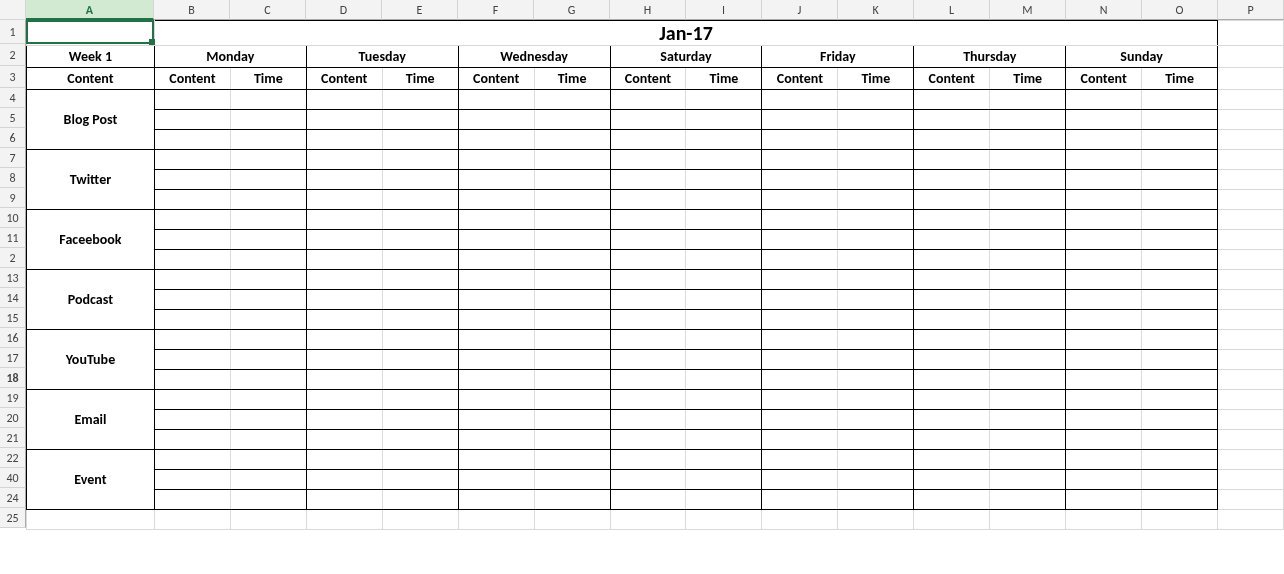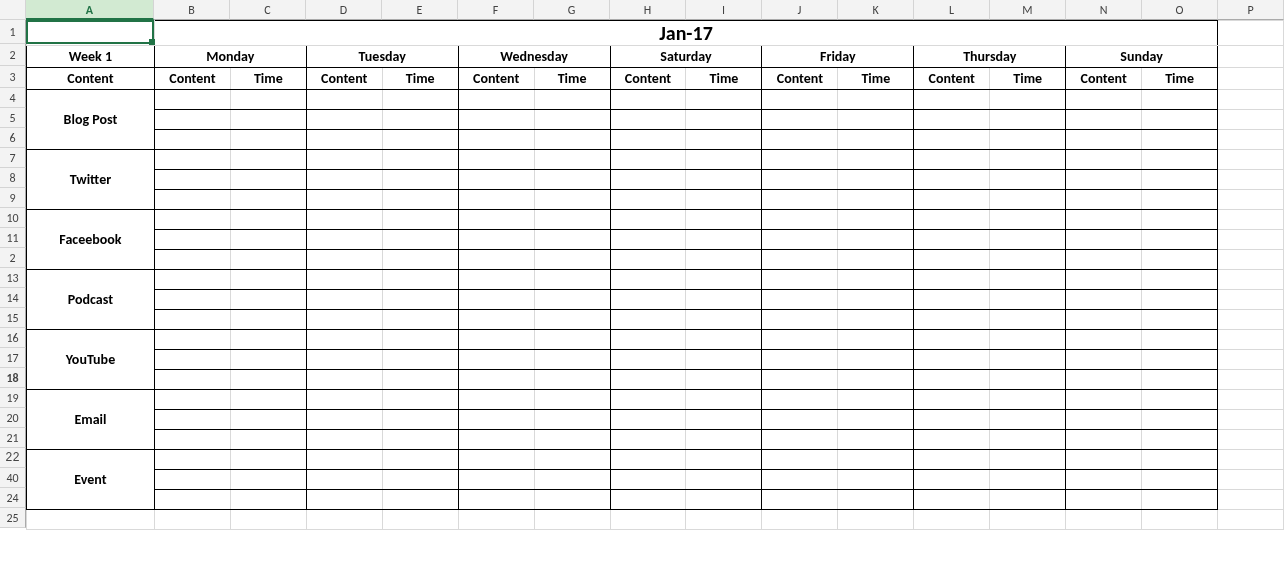--- a/index.html
+++ b/index.html
@@ -146,21 +146,21 @@
       <div class="rh" style="height: 20px;">2</div>
       <div class="rh" style="height: 20px;">13</div>
       <div class="rh" style="height: 20px;">14</div>
       <div class="rh" style="height: 20px;">15</div>
       <div class="rh" style="height: 20px;">16</div>
       <div class="rh" style="height: 20px;">17</div>
       <div class="rh" style="height: 20px; font-weight: bold;">18</div>
       <div class="rh" style="height: 20px;">19</div>
       <div class="rh" style="height: 20px;">20</div>
       <div class="rh" style="height: 20px;">21</div>
-      <div class="rh" style="height: 20px; font-family: Liberation Mono, monospace;">22</div>
+      <div class="rh" style="height: 20px;">22</div>
       <div class="rh" style="height: 20px;">40</div>
       <div class="rh" style="height: 20px;">24</div>
       <div class="rh" style="height: 20px;">25</div>
     </div>
   <div class="grid">
     <table class="cells" id="cells">
         <colgroup>
           <col style="width: 128px;">
           <col style="width: 76px;">
           <col style="width: 76px;">

